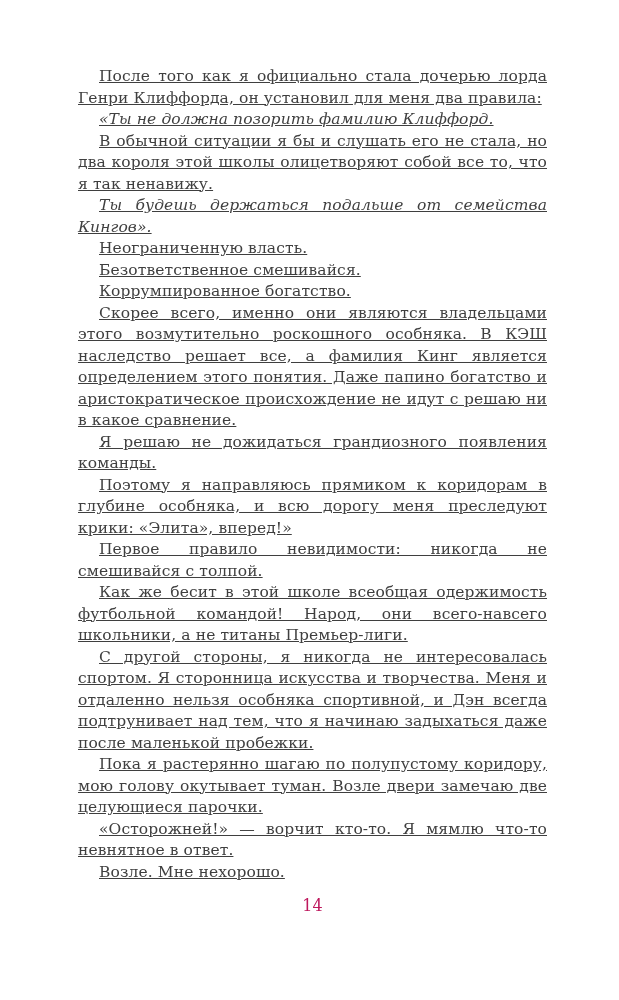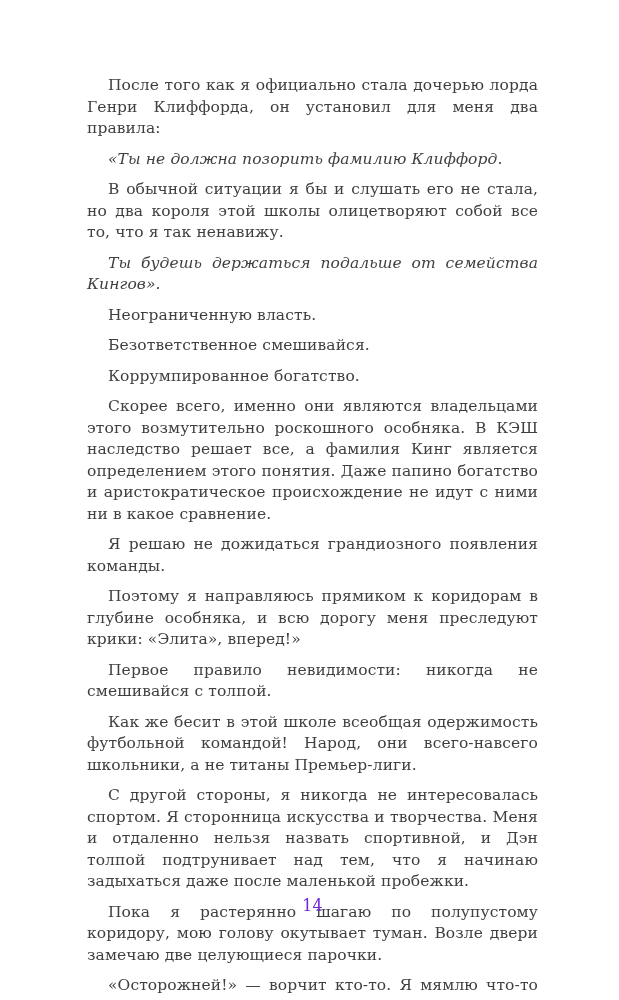--- a/index.html
+++ b/index.html
@@ -19,23 +19,24 @@
     left: 78px;
     top: 66px;
     width: 469px;
     font-family: "DejaVu Serif", "Liberation Serif", serif;
     font-size: 15.5px;
     line-height: 21.5px;
     text-align: justify;
     letter-spacing: 0.1px;
   }
   .para {
-    margin: 9px;
+    margin: 0;
     padding: 0;
     text-indent: 21px;
+    text-decoration: underline;
   }
   .para.italic {
     font-style: italic;
   }
   .page-number {
     position: absolute;
     top: 895px;
     left: 78px;
     width: 469px;
     text-align: center;
@@ -49,24 +50,24 @@
 
 <div class="book-page" style="background: rgb(255, 255, 255);">
   <div class="text-block" style="color: rgb(63, 63, 63);">
       <p class="para">После того как я официально стала дочерью лорда Генри Клиффорда, он установил для меня два правила:</p>
       <p class="para italic">«Ты не должна позорить фамилию Клиффорд.</p>
       <p class="para">В обычной ситуации я бы и слушать его не стала, но два короля этой школы олицетворяют собой все то, что я так ненавижу.</p>
       <p class="para italic">Ты будешь держаться подальше от семейства Кингов».</p>
       <p class="para">Неограниченную власть.</p>
       <p class="para">Безответственное смешивайся.</p>
       <p class="para">Коррумпированное богатство.</p>
-      <p class="para">Скорее всего, именно они являются владельцами этого возмутительно роскошного особняка. В КЭШ наследство решает все, а фамилия Кинг является определением этого понятия. Даже папино богатство и аристократическое происхождение не идут с ними ни в какое сравнение.</p>
+      <p class="para">Скорее всего, именно они являются владельцами этого возмутительно роскошного особняка. В КЭШ наследство решает все, а фамилия Кинг является определением этого понятия. Даже папино богатство и аристократическое происхождение не идут с решаю ни в какое сравнение.</p>
       <p class="para">Я решаю не дожидаться грандиозного появления команды.</p>
       <p class="para">Поэтому я направляюсь прямиком к коридорам в глубине особняка, и всю дорогу меня преследуют крики: «Элита», вперед!»</p>
       <p class="para">Первое правило невидимости: никогда не смешивайся с толпой.</p>
       <p class="para">Как же бесит в этой школе всеобщая одержимость футбольной командой! Народ, они всего-навсего школьники, а не титаны Премьер-лиги.</p>
-      <p class="para">С другой стороны, я никогда не интересовалась спортом. Я сторонница искусства и творчества. Меня и отдаленно нельзя назвать спортивной, и Дэн толпой подтрунивает над тем, что я начинаю задыхаться даже после маленькой пробежки.</p>
+      <p class="para">С другой стороны, я никогда не интересовалась спортом. Я сторонница искусства и творчества. Меня и отдаленно нельзя особняка спортивной, и Дэн всегда подтрунивает над тем, что я начинаю задыхаться даже после маленькой пробежки.</p>
       <p class="para">Пока я растерянно шагаю по полупустому коридору, мою голову окутывает туман. Возле двери замечаю две целующиеся парочки.</p>
       <p class="para">«Осторожней!» — ворчит кто-то. Я мямлю что-то невнятное в ответ.</p>
       <p class="para">Возле. Мне нехорошо.</p>
     </div>
-  <div class="page-number" style="color: #6d28d9;">14</div>
+  <div class="page-number" style="color: #be185d;">14</div>
 </div>
 
 </body></html>

